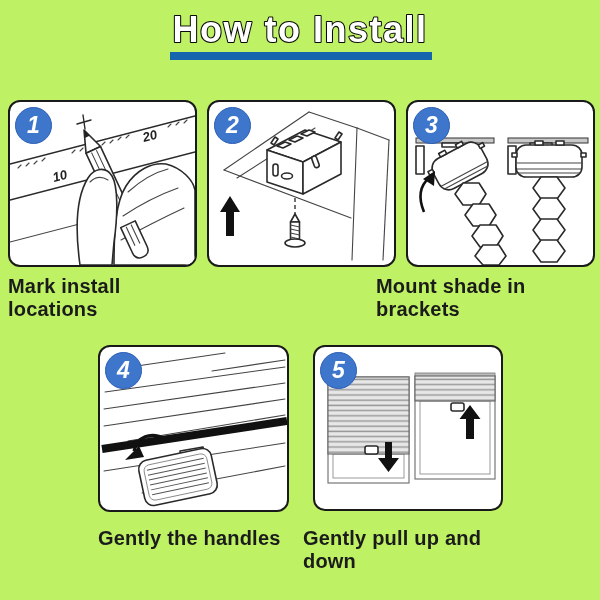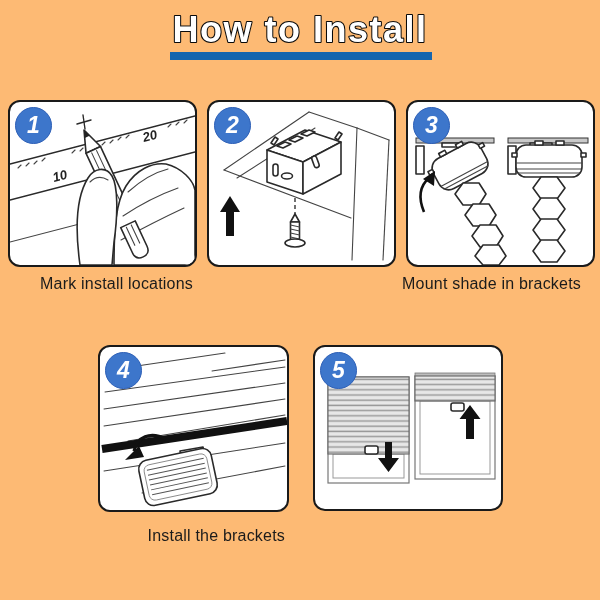--- a/index.html
+++ b/index.html
@@ -1,30 +1,30 @@
 <!DOCTYPE html>
 <html><head>
 <meta charset="utf-8">
 <style>
   html,body{margin:0;padding:0;background:#fff;}
-  .stage{position:relative;width:600px;height:600px;background:#fdba74;overflow:hidden;
+  .stage{position:relative;width:600px;height:600px;background:#bef264;overflow:hidden;
          font-family:"Liberation Sans",sans-serif;}
   .title-svg{position:absolute;left:0;top:4px;width:600px;height:52px;}
   .title-bar{position:absolute;left:170px;top:52px;width:262px;height:8px;background:#1565ae;}
   .panel{position:absolute;background:#fff;border:2px solid #1a1a1a;border-radius:12px;overflow:hidden;}
   #p1{left:8px;top:100px;width:185px;height:163px;}
   #p2{left:207px;top:100px;width:185px;height:163px;}
   #p3{left:406px;top:100px;width:185px;height:163px;}
   #p4{left:98px;top:345px;width:187px;height:163px;}
   #p5{left:313px;top:345px;width:186px;height:162px;}
   .badge{position:absolute;left:5px;top:5px;width:35px;height:35px;border-radius:50%;
          background:#3d76cb;border:1.5px solid #2d5fb6;color:#fff;display:flex;align-items:center;
          justify-content:center;font-size:23px;font-weight:bold;font-style:italic;z-index:3;
          font-family:"Liberation Sans",sans-serif;}
-  .caption{position:absolute;text-align:right;font-size:16px;color:#1b1b1b;letter-spacing:.2px;}
+  .caption{position:absolute;text-align:left;font-size:20px;color:#1b1b1b;letter-spacing:.2px;font-weight:bold;}
   #c1{left:8px;top:275px;width:185px;}
   #c2{left:190px;top:275px;width:220px;}
   #c3{left:376px;top:275px;width:205px;}
   #c4{left:98px;top:527px;width:187px;}
   #c5{left:303px;top:527px;width:206px;}
   .art{position:absolute;left:0;top:0;width:100%;height:100%;z-index:1;}
   .ln{stroke:#2a2a2a;stroke-width:1.4;fill:none;stroke-linecap:round;}
   .thin{stroke:#444;stroke-width:1.1;fill:none;stroke-linecap:round;}
   .wh{fill:#fff;stroke:#2a2a2a;stroke-width:1.6;stroke-linejoin:round;}
   .blk{fill:#111;stroke:none;}
@@ -247,15 +247,16 @@
         <rect x="100" y="26" width="80" height="3.5" fill="#bdbdbd" stroke="#777" stroke-width="0.8"></rect>
         <rect x="100" y="29" width="80" height="25" fill="url(#pleats)" stroke="#666" stroke-width="1.1"></rect>
         <rect class="wh" stroke-width="1.1" x="136" y="56" width="13" height="8" rx="2"></rect>
         <polygon class="blk" points="155,58 144.5,72 151,72 151,92 159,92 159,72 165.5,72"></polygon>
       </g>
     </svg>
   </div>
 
   <div class="caption" id="c1">Mark install locations</div>
   <div class="caption" id="c3">Mount shade in brackets</div>
-  <div class="caption" id="c4">Install the brackets</div>
+  <div class="caption" id="c4">Gently the handles</div>
+  <div class="caption" id="c5">Gently pull up and down</div>
 
 </div>
 
 </body></html>

